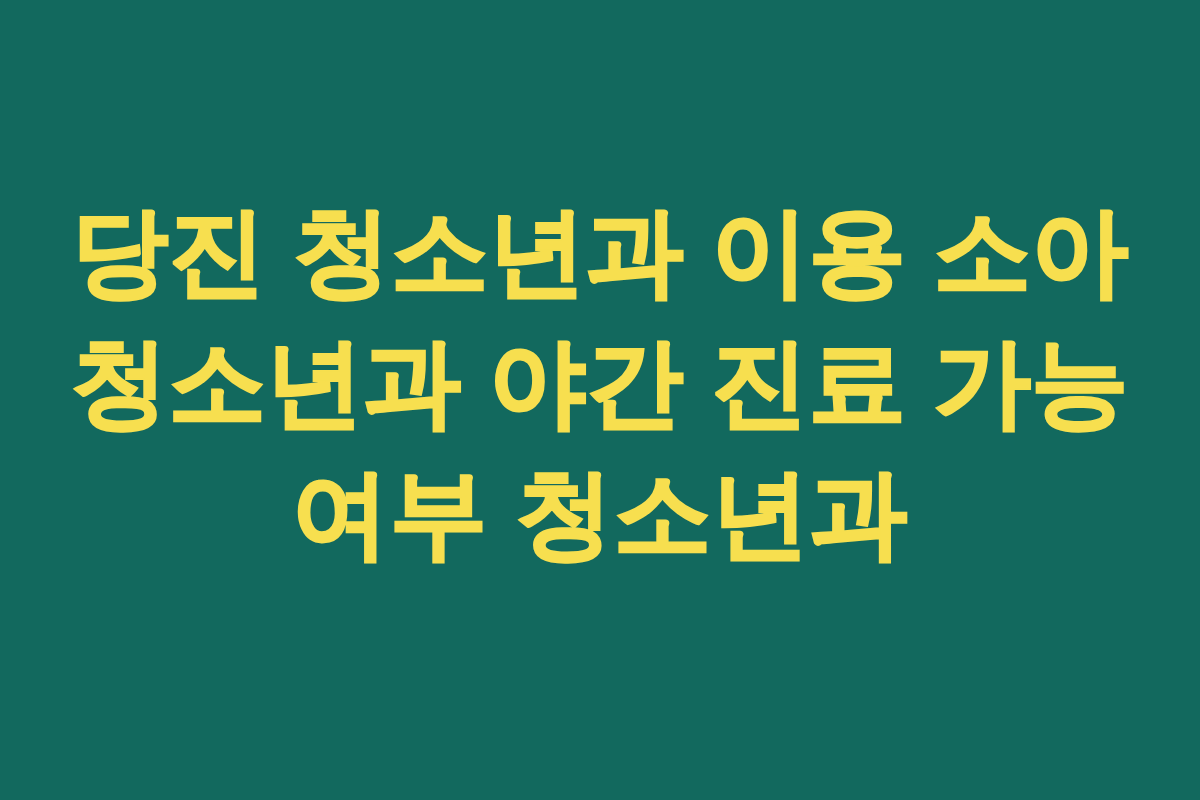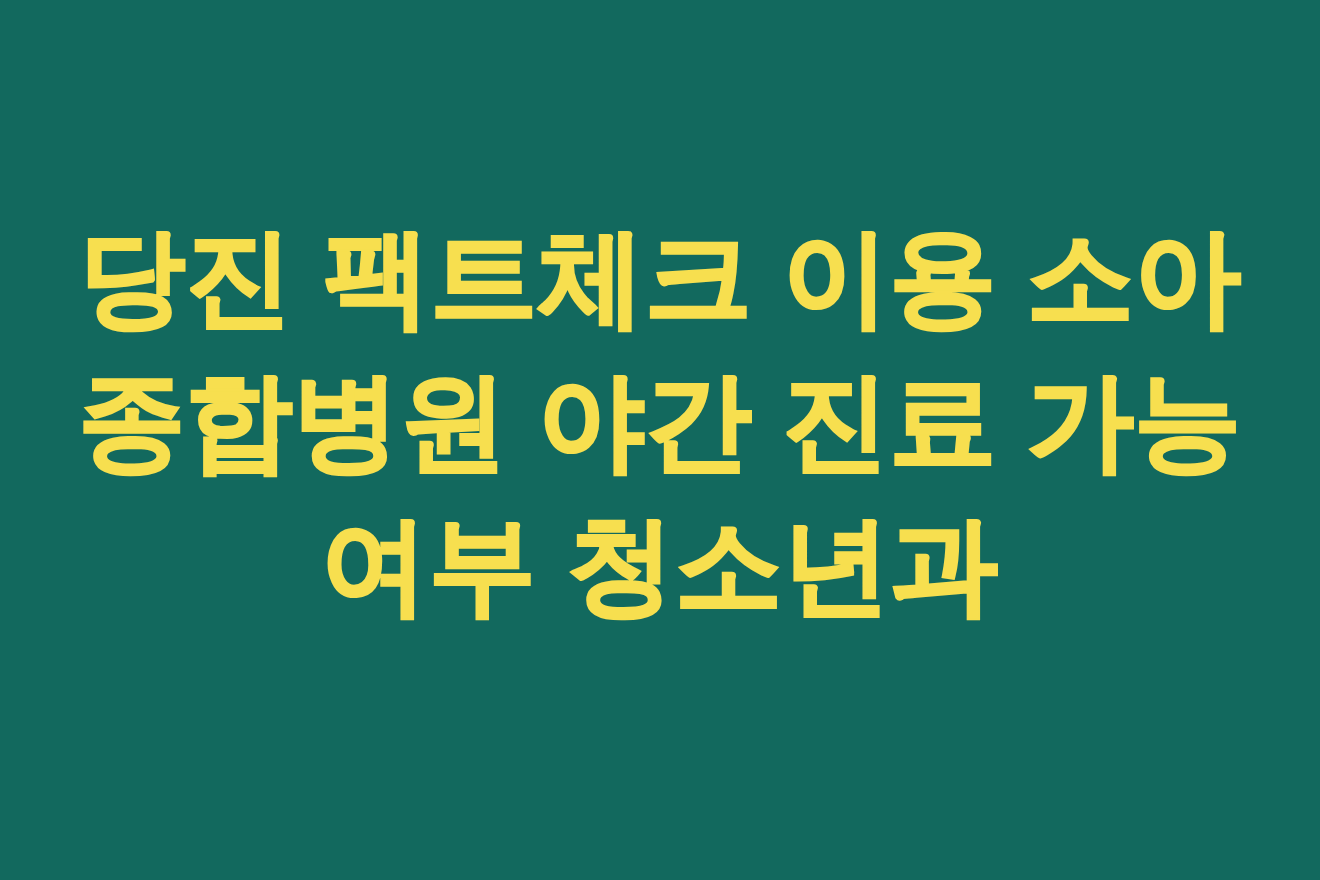--- a/index.html
+++ b/index.html
@@ -64,21 +64,21 @@
     letter-spacing: 1px;
   }
 </style>
 </head>
 <body>
 
 <div class="thumb-card" style="background: rgb(18, 105, 94);">
 
   <div class="headline-block">
 
-    <span class="headline-line line-1" style="color: rgb(247, 223, 79); -webkit-text-stroke: 2.5px rgb(247, 223, 79);">당진 팩트체크 이용 소아</span>
+    <span class="headline-line line-1" style="color: rgb(247, 223, 79); -webkit-text-stroke: 2.5px rgb(247, 223, 79);">당진 청소년과 이용 소아</span>
 
-    <span class="headline-line line-2" style="color: rgb(247, 223, 79); -webkit-text-stroke: 2.5px rgb(247, 223, 79);">종합병원 야간 진료 가능</span>
+    <span class="headline-line line-2" style="color: rgb(247, 223, 79); -webkit-text-stroke: 2.5px rgb(247, 223, 79);">청소년과 야간 진료 가능</span>
 
     <span class="headline-line line-3" style="color: rgb(247, 223, 79); -webkit-text-stroke: 2.5px rgb(247, 223, 79);">여부 청소년과</span>
 
   </div>
 
 </div>
 
 </body></html>

